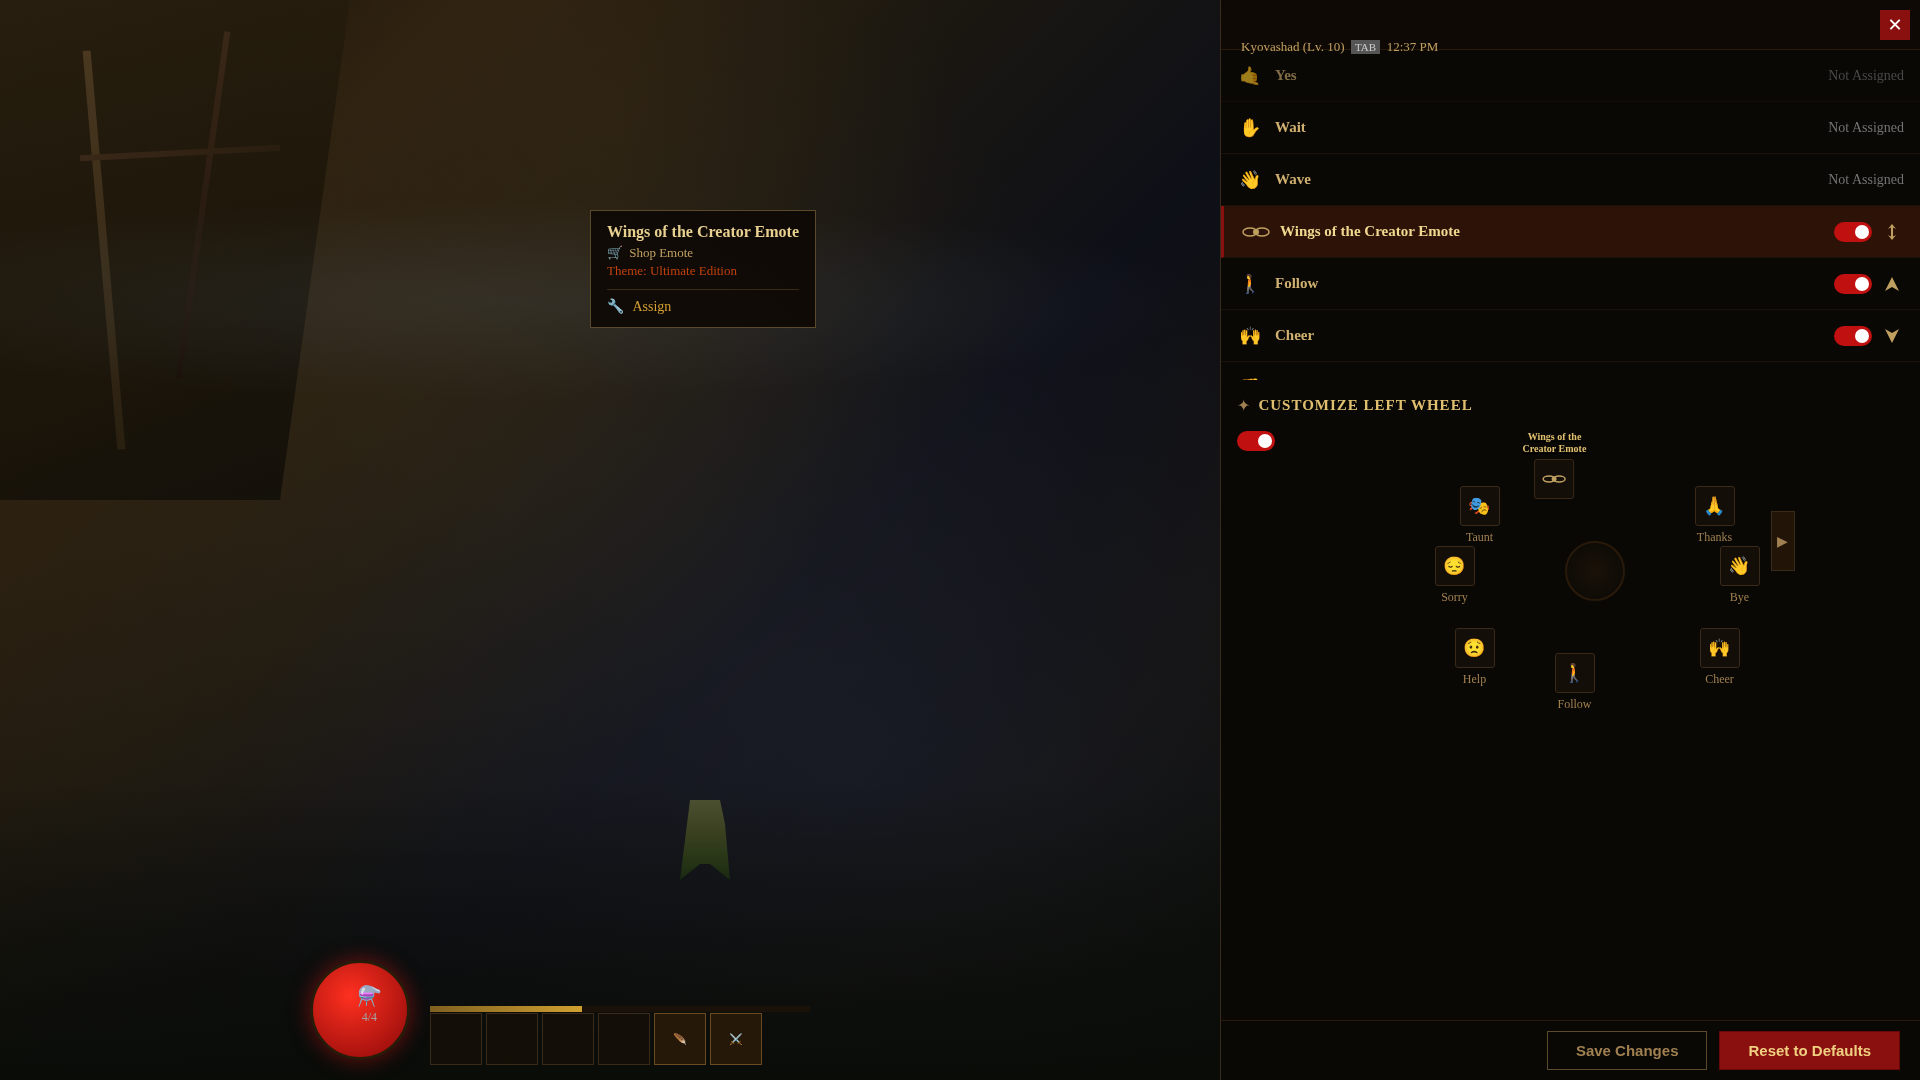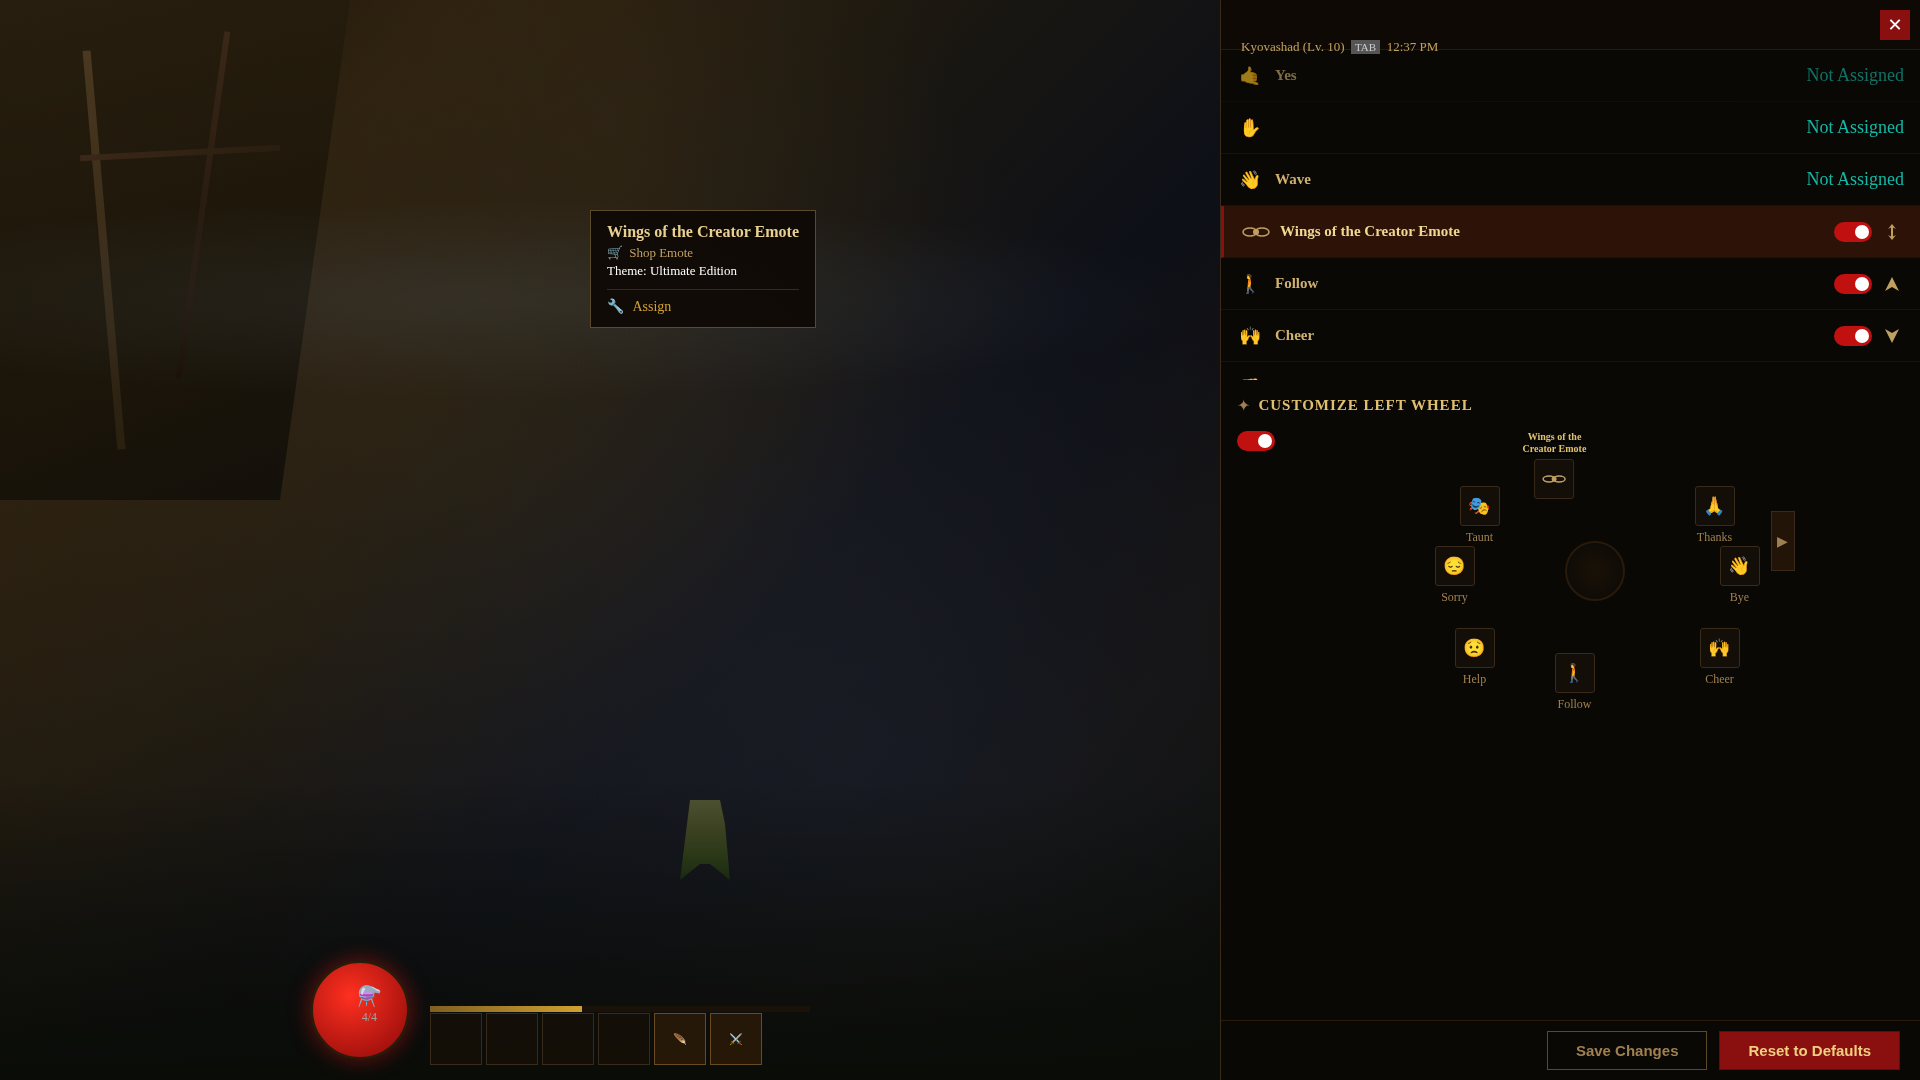--- a/index.html
+++ b/index.html
@@ -104,21 +104,21 @@
     }
     .tooltip-sub {
       color: #c0a060;
       font-size: 13px;
       margin-bottom: 2px;
       display: flex;
       align-items: center;
       gap: 6px;
     }
     .tooltip-theme {
-      color: #ffffff;
+      color: #c2410c;
       font-size: 13px;
       margin-bottom: 10px;
     }
     .tooltip-divider {
       height: 1px;
       background: #3a2a10;
       margin: 8px 0;
     }
     .tooltip-assign {
       color: #d4a030;
@@ -236,22 +236,22 @@
     .emote-name {
       flex: 1;
       color: #d0b070;
       font-size: 15px;
       font-weight: bold;
     }
     .emote-name.bright {
       color: #f0d890;
     }
     .not-assigned {
-      color: #14b8a6;
-      font-size: 18px;
+      color: #737373;
+      font-size: 14px;
       margin-left: auto;
     }
     .toggle-container {
       display: flex;
       align-items: center;
       gap: 8px;
       margin-left: auto;
     }
     .toggle {
       width: 38px;
@@ -573,20 +573,21 @@
   <div class="list-wrapper">
 
     <div class="emote-row dimmed">
       <div class="emote-icon">🤙</div>
       <div class="emote-name">Yes</div>
       <div class="not-assigned">Not Assigned</div>
     </div>
 
     <div class="emote-row">
       <div class="emote-icon">✋</div>
+      <div class="emote-name">Wait</div>
       <div class="not-assigned">Not Assigned</div>
     </div>
 
     <div class="emote-row">
       <div class="emote-icon">👋</div>
       <div class="emote-name">Wave</div>
       <div class="not-assigned">Not Assigned</div>
     </div>
 
     <div class="emote-row selected">

